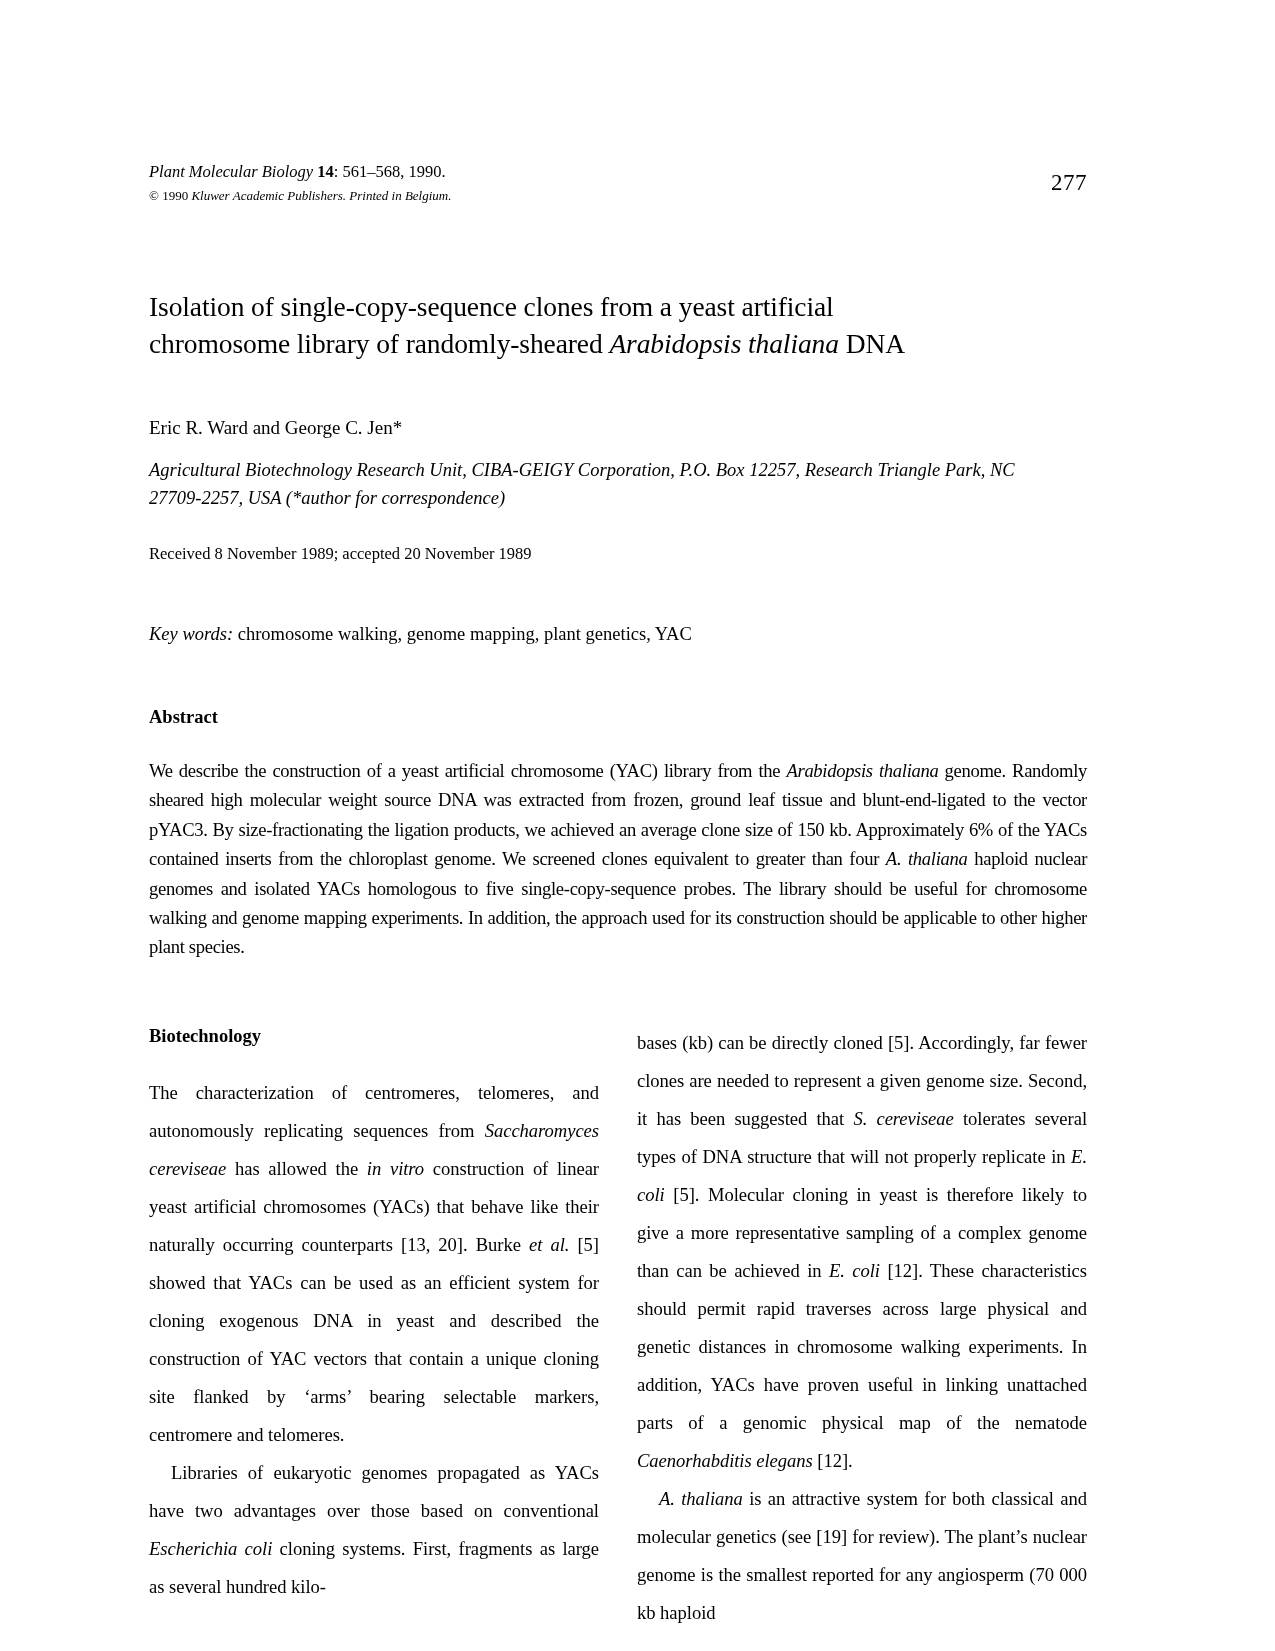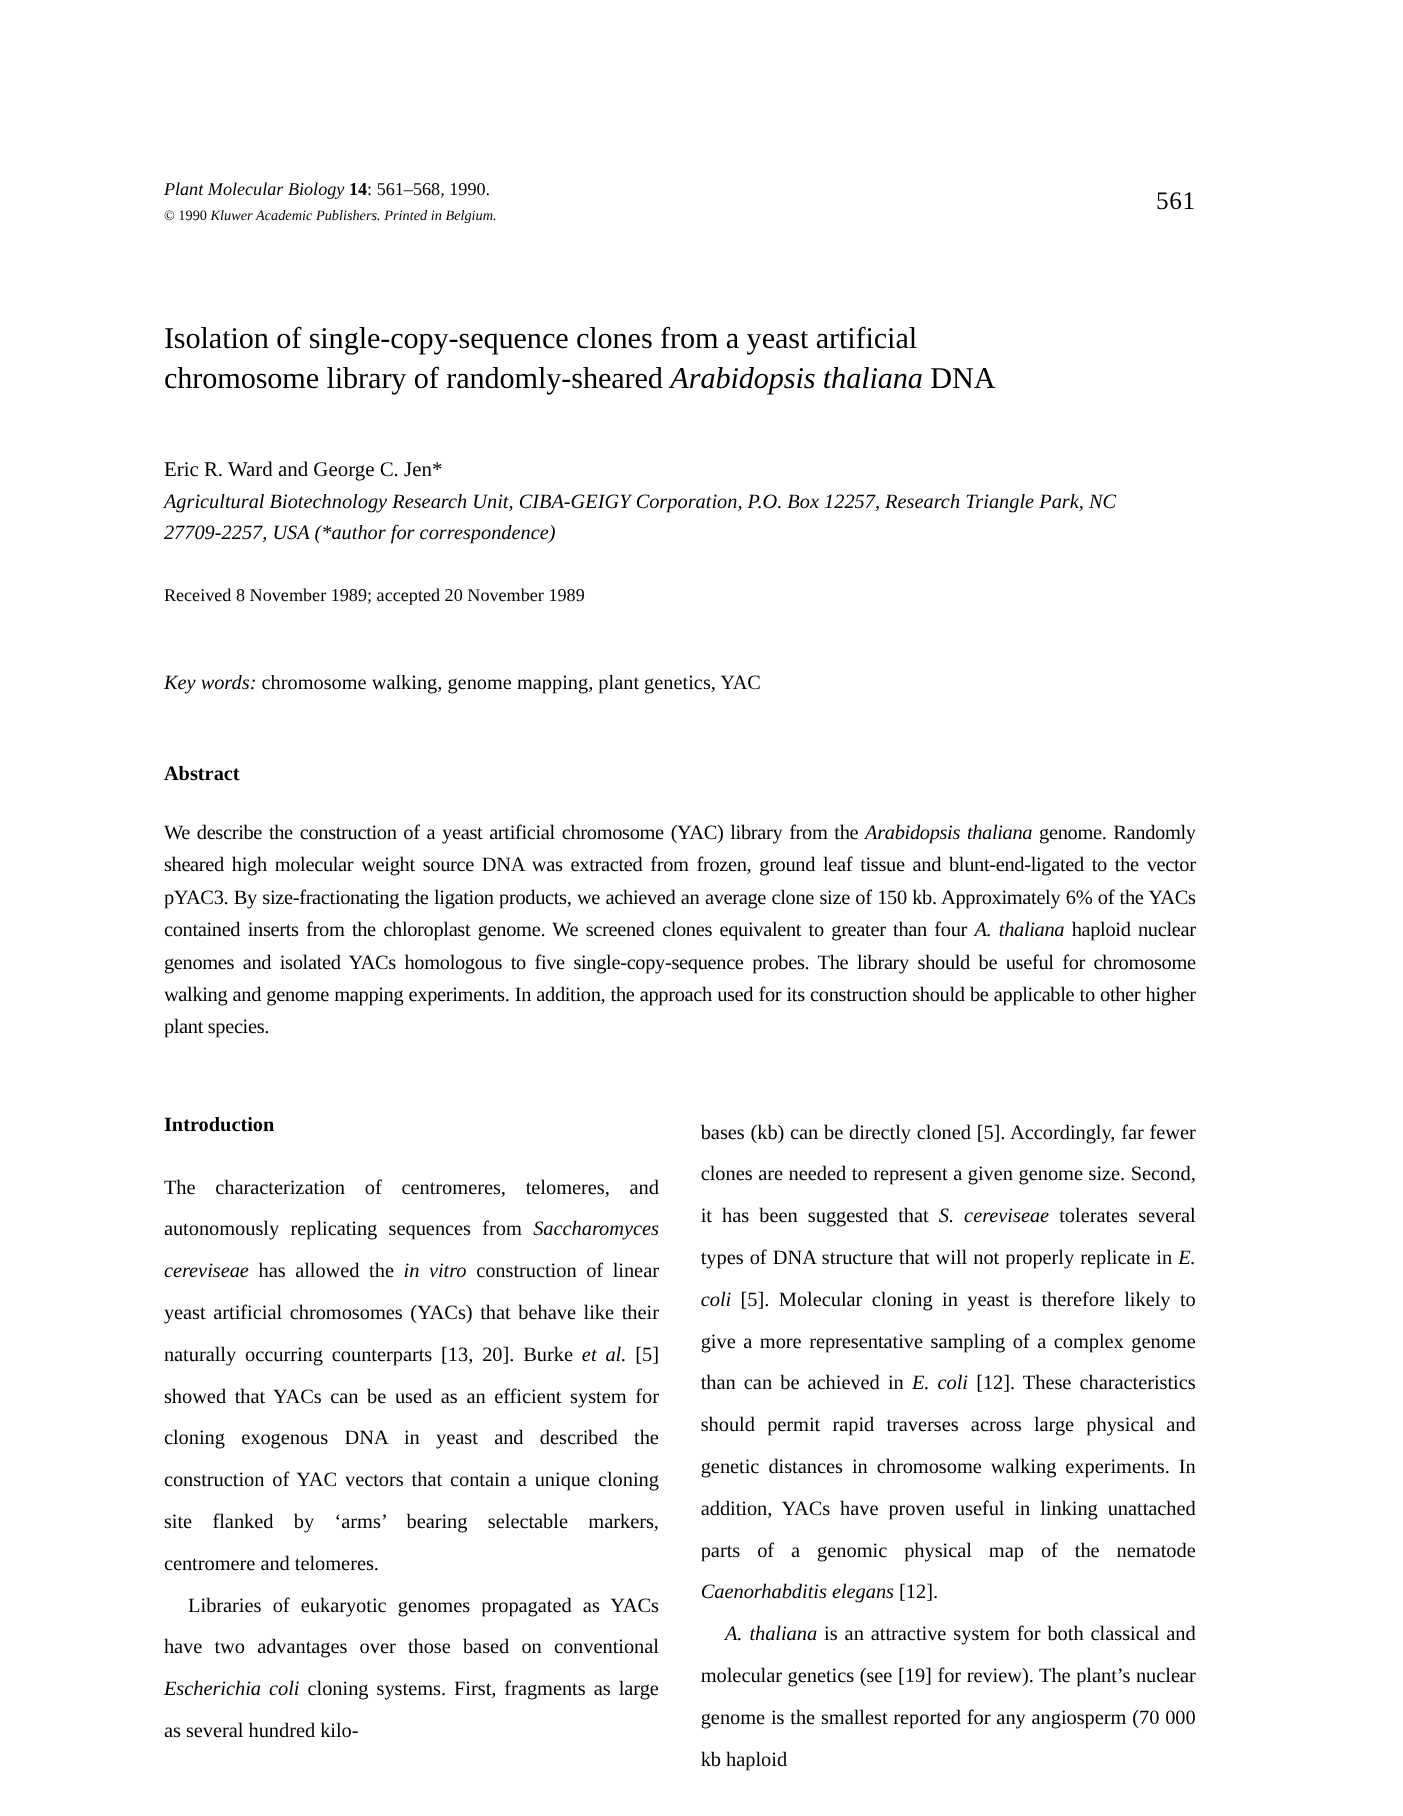--- a/index.html
+++ b/index.html
@@ -86,21 +86,21 @@
     margin-top: 52px;
   }
   .author-names {
     font-size: 19px;
     line-height: 28px;
   }
   .affiliation {
     font-size: 18.5px;
     line-height: 28px;
     font-style: italic;
-    margin-top: 1px;
+    margin-top: 14px;
     max-width: 880px;
   }
 
   .received-line {
     margin-top: 30px;
     font-size: 16.5px;
     line-height: 24px;
   }
 
   .keywords {
@@ -167,21 +167,21 @@
 </style>
 </head>
 <body>
 
 <div class="page">
   <div class="content">
 
     <div class="journal-header">
       <div class="journal-ref"><span>Plant Molecular Biology</span> <span class="vol">14</span><span class="plain">: 561–568, 1990.</span></div>
       <div class="copyright-line"><span class="plain">©</span> <span class="plain">1990</span> <span>Kluwer Academic Publishers. Printed in Belgium.</span></div>
-      <div class="page-number">561</div>
+      <div class="page-number">277</div>
     </div>
 
     <div class="title-block">
       <h1 class="article-title">
         <span>Isolation of single-copy-sequence clones from a yeast artificial</span><br>
         <span>chromosome library of randomly-sheared </span><span class="ital">Arabidopsis thaliana</span><span> DNA</span>
       </h1>
     </div>
 
     <div class="authors-block">
@@ -194,21 +194,21 @@
     <div class="keywords"><span class="kw-label">Key words:</span><span> chromosome walking, genome mapping, plant genetics, YAC</span></div>
 
     <div class="abstract-block">
       <div class="abstract-heading">Abstract</div>
       <p class="abstract-text"><span>We describe the construction of a yeast artificial chromosome (YAC) library from the </span><span class="ital">Arabidopsis thaliana</span><span> genome. Randomly sheared high molecular weight source DNA was extracted from frozen, ground leaf tissue and blunt-end-ligated to the vector pYAC3. By size-fractionating the ligation products, we achieved an average clone size of 150 kb. Approximately 6% of the YACs contained inserts from the chloroplast genome. We screened clones equivalent to greater than four </span><span class="ital">A. thaliana</span><span> haploid nuclear genomes and isolated YACs homologous to five single-copy-sequence probes. The library should be useful for chromosome walking and genome mapping experiments. In addition, the approach used for its construction should be applicable to other higher plant species.</span></p>
     </div>
 
     <div class="body-columns">
 
       <div class="column col-left">
-        <h2 class="section-heading">Introduction</h2>
+        <h2 class="section-heading">Biotechnology</h2>
         <p class="body-para"><span>The characterization of centromeres, telomeres, and autonomously replicating sequences from </span><span class="ital">Saccharomyces cereviseae</span><span> has allowed the </span><span class="ital">in vitro</span><span> construction of linear yeast artificial chromosomes (YACs) that behave like their naturally occurring counterparts [13, 20]. Burke </span><span class="ital">et al.</span><span> [5] showed that YACs can be used as an efficient system for cloning exogenous DNA in yeast and described the construction of YAC vectors that contain a unique cloning site flanked by ‘arms’ bearing selectable markers, centromere and telomeres.</span></p>
         <p class="body-para"><span>Libraries of eukaryotic genomes propagated as YACs have two advantages over those based on conventional </span><span class="ital">Escherichia coli</span><span> cloning systems. First, fragments as large as several hundred kilo-</span></p>
       </div>
 
       <div class="column col-right">
         <p class="body-para"><span>bases (kb) can be directly cloned [5]. Accordingly, far fewer clones are needed to represent a given genome size. Second, it has been suggested that </span><span class="ital">S. cereviseae</span><span> tolerates several types of DNA structure that will not properly replicate in </span><span class="ital">E. coli</span><span> [5]. Molecular cloning in yeast is therefore likely to give a more representative sampling of a complex genome than can be achieved in </span><span class="ital">E. coli</span><span> [12]. These characteristics should permit rapid traverses across large physical and genetic distances in chromosome walking experiments. In addition, YACs have proven useful in linking unattached parts of a genomic physical map of the nematode </span><span class="ital">Caenorhabditis elegans</span><span> [12].</span></p>
         <p class="body-para"><span class="ital">A. thaliana</span><span> is an attractive system for both classical and molecular genetics (see [19] for review). The plant’s nuclear genome is the smallest reported for any angiosperm (70 000 kb haploid</span></p>
       </div>
 
     </div>

